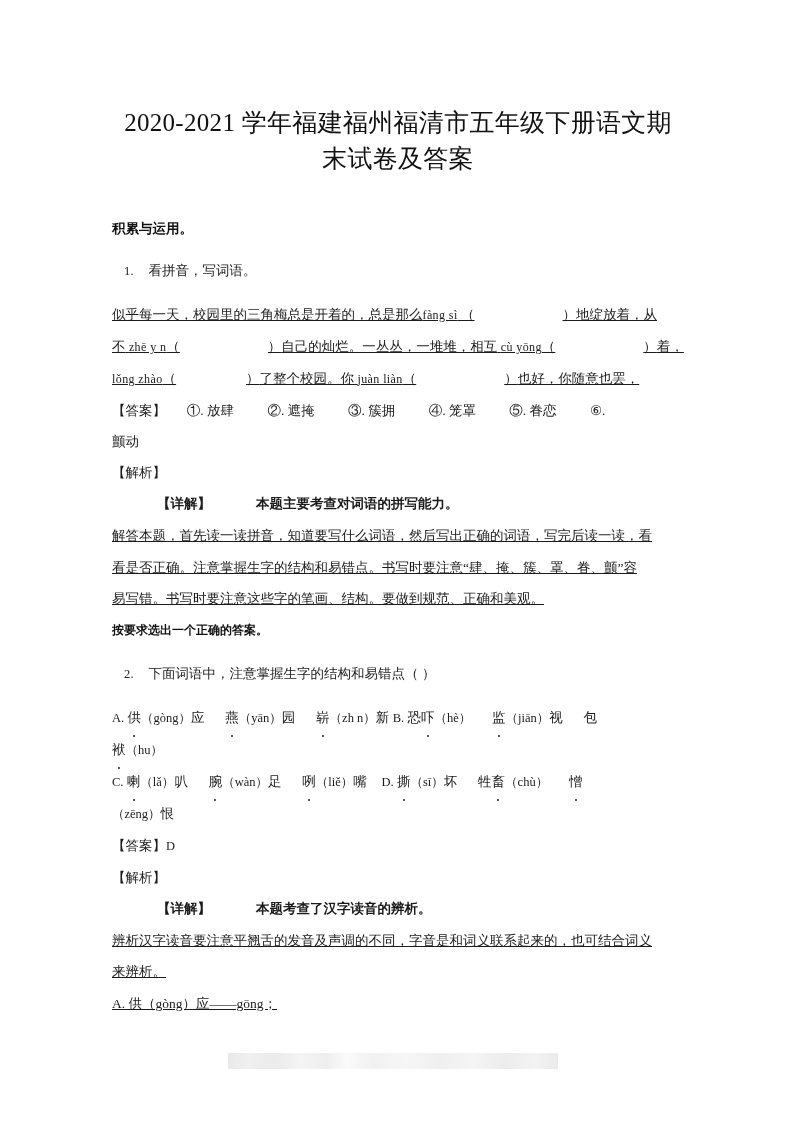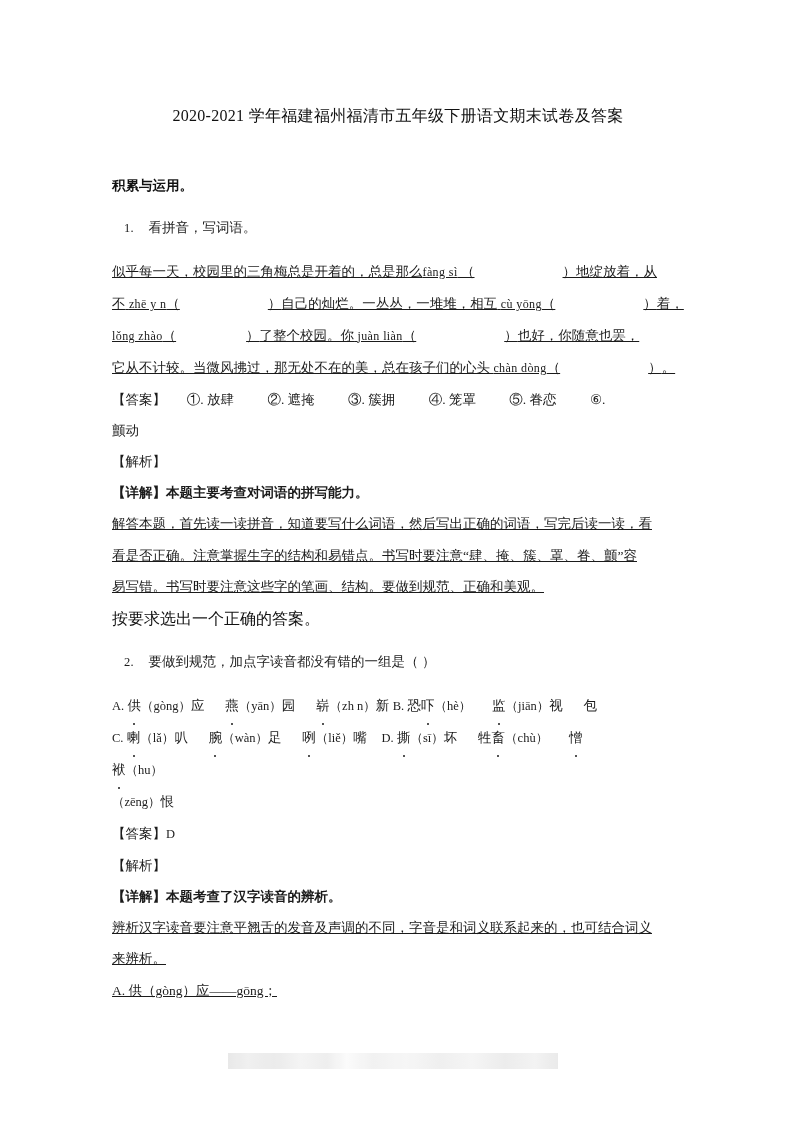--- a/index.html
+++ b/index.html
@@ -22,24 +22,24 @@
     box-sizing: border-box;
     padding: 0;
   }
   .content {
     position: absolute;
     left: 112px;
     top: 0;
     width: 572px;
   }
   .doc-title {
-    font-size: 16px;
+    font-size: 25px;
     line-height: 36px;
     text-align: center;
-    margin: 0;
+    margin: 7px;
     padding-top: 98px;
     font-weight: normal;
     letter-spacing: 0.3px;
     color: #111;
   }
   .section-head {
     font-weight: bold;
     font-size: 13.5px;
     line-height: 30px;
     margin-top: 36px;
@@ -83,30 +83,31 @@
   }
   .tag {
     white-space: nowrap;
   }
   .ans-item {
     display: inline-block;
     margin-right: 30px;
     white-space: nowrap;
   }
   .bold-line {
-    font-weight: normal;
-    font-size: 16px;
+    font-weight: bold;
+    font-size: 12px;
     line-height: 31px;
     margin: 0;
     font-family: "DejaVu Sans", "Liberation Sans", sans-serif;
     color: #111;
   }
   .detail-tag {
     font-weight: bold;
-    font-family: Liberation Sans, sans-serif;
+    font-family: Liberation Mono, monospace;
+    margin-left: 45px;
   }
   .opt-line {
     font-size: 13.5px;
     line-height: 31px;
     margin: 0;
     color: #1b1b1b;
   }
   .dot {
     position: relative;
     display: inline-block;
@@ -170,24 +171,20 @@
       <span>不</span>
       <span class="py">zhē y  n</span>（<span class="gap-wide blank"></span>）<span>自己的灿烂。一丛丛，一堆堆，相互</span>
       <span class="py">cù yōng</span>（<span class="gap-wide blank"></span>）<span>着，</span>
     </p>
 
     <p class="para">
       <span class="py">lǒng zhào</span>（<span class="gap-med blank"></span>）<span>了整个校园。你</span>
       <span class="py">juàn liàn</span>（<span class="gap-wide blank"></span>）<span>也好，你随意也罢，</span>
     </p>
 
-    <p class="para">
-      <span>它从不计较。当微风拂过，那无处不在的美，总在孩子们的心头</span>
-      <span class="py">chàn dòng</span>（<span class="gap-wide blank"></span>）<span>。</span>
-    </p>
 
     <p class="ans-line">
       <span class="tag">【答案】</span>
       <span class="gap-s"></span>
       <span class="ans-item">
         <span>①.</span>
         <span>放肆</span>
       </span>
       <span class="ans-item">
         <span>②.</span>
@@ -221,59 +218,59 @@
 
     <p class="para loose">解答本题，首先读一读拼音，知道要写什么词语，然后写出正确的词语，写完后读一读，看</p>
     <p class="para loose">看是否正确。注意掌握生字的结构和易错点。书写时要注意“肆、掩、簇、罩、眷、颤”容</p>
     <p class="para loose">易写错。书写时要注意这些字的笔画、结构。要做到规范、正确和美观。</p>
 
     <p class="bold-line">按要求选出一个正确的答案。</p>
 
     <p class="q-line">
       <span class="q-num lat">2.</span>
       <span class="gap-xs"></span>
-      <span>要做到规范，加点字读音都没有错的一组是（    ）</span>
+      <span>下面词语中，注意掌握生字的结构和易错点（    ）</span>
     </p>
 
     <p class="opt-line">
       <span class="lat">A.</span>
       <span class="dot">供</span><span class="lat">（gòng）</span><span>应</span>
       <span class="gap-s"></span>
       <span class="dot">燕</span><span class="lat">（yān）</span><span>园</span>
       <span class="gap-s"></span>
       <span class="dot">崭</span><span class="lat">（zh  n）</span><span>新</span>
       <span class="lat">B.</span>
       <span>恐</span><span class="dot">吓</span><span class="lat">（hè）</span>
       <span class="gap-s"></span>
       <span class="dot">监</span><span class="lat">（jiān）</span><span>视</span>
       <span class="gap-s"></span>
       <span>包</span>
+    </p>
+
+    <p class="opt-line">
+      <span class="dot">袱</span><span class="lat">（hu）</span>
     </p>
 
     <p class="opt-line">
       <span class="lat">C.</span>
       <span class="dot">喇</span><span class="lat">（lǎ）</span><span>叭</span>
       <span class="gap-s"></span>
       <span class="dot">腕</span><span class="lat">（wàn）</span><span>足</span>
       <span class="gap-s"></span>
       <span class="dot">咧</span><span class="lat">（liě）</span><span>嘴</span>
       <span class="gap-xs"></span>
       <span class="lat">D.</span>
       <span class="dot">撕</span><span class="lat">（sī）</span><span>坏</span>
       <span class="gap-s"></span>
       <span>牲</span><span class="dot">畜</span><span class="lat">（chù）</span>
       <span class="gap-s"></span>
       <span class="dot">憎</span>
     </p>
 
     <p class="opt-line">
-      <span class="dot">袱</span><span class="lat">（hu）</span>
-    </p>
-
-    <p class="opt-line">
       <span class="lat">（zēng）</span><span>恨</span>
     </p>
 
     <p class="ans-line">
       <span class="tag">【答案】</span><span class="lat">D</span>
     </p>
 
     <p class="ans-line">【解析】</p>
 
     <p class="ans-line">

